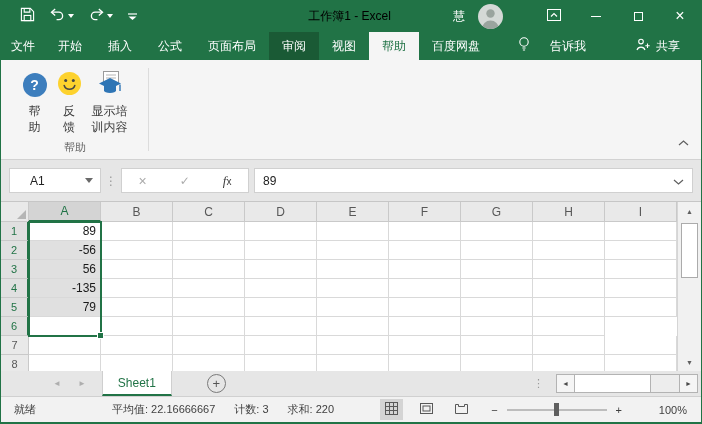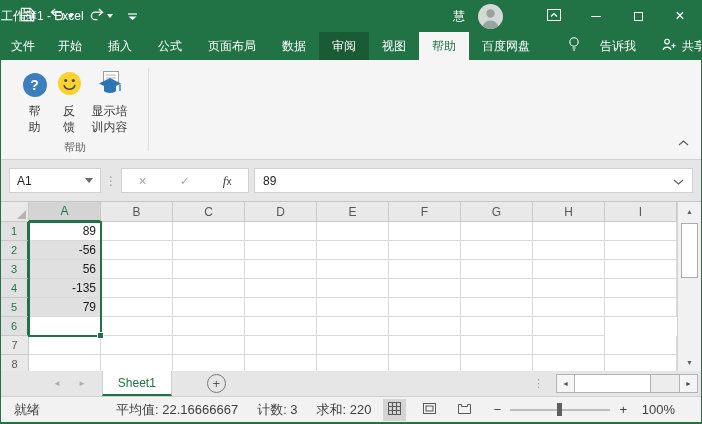--- a/index.html
+++ b/index.html
@@ -4,21 +4,21 @@
 <style>
   *{margin:0;padding:0;box-sizing:border-box;font-family:"Liberation Sans","DejaVu Sans",sans-serif;}
   html,body{width:702px;height:424px;overflow:hidden;background:#fff;}
   .window{width:702px;height:424px;display:flex;flex-direction:column;overflow:hidden;
     border-left:1px solid #217346;border-right:1px solid #217346;border-bottom:2px solid #217346;background:#fff;}
 
   
   .titlebar{flex:0 0 32px;background:#217346;display:flex;align-items:center;position:relative;color:#fff;}
   .qat{display:flex;align-items:center;gap:15px;padding-left:19px;}
   .qat-btn{display:flex;align-items:center;gap:3px;cursor:default;}
-  .title{position:absolute;left:0;right:3px;font-size:12px;color:#ffffff;pointer-events:none;}
+  .title{position:absolute;left:0;right:3px;text-align:center;font-size:12px;color:#000000;pointer-events:none;}
   .tb-right{margin-left:auto;display:flex;align-items:center;}
   .user-name{font-size:12px;}
   .avatar{width:25px;height:25px;border-radius:50%;background:#d4d9d6;margin-left:13px;overflow:hidden;display:flex;align-items:flex-end;justify-content:center;}
   .ribbon-opts{margin-left:30px;}
   .wc{width:42px;text-align:center;font-size:13px;display:flex;align-items:center;justify-content:center;height:32px;}
   .wc.min .bar{width:10px;height:1px;background:#fff;}
   .wc.max .box{width:9px;height:9px;border:1px solid #fff;}
   .wc.close{font-size:16px;font-weight:400;}
 
   
@@ -37,21 +37,21 @@
   .ric{height:32px;display:flex;align-items:center;justify-content:center;}
   .rlabel{font-size:12px;line-height:1.3;color:#3b3b3b;white-space:pre-line;text-align:center;margin-top:3px;}
   .rgroup-label{position:absolute;bottom:4px;left:4px;width:140px;text-align:center;font-size:11px;color:#666;}
   .rdivider{position:absolute;left:147px;top:8px;bottom:8px;width:1px;background:#dcdcdc;}
   .icon-circle{width:24px;height:24px;border-radius:50%;display:flex;align-items:center;justify-content:center;}
   .help-q{background:#3d7ebd;color:#fff;font-size:14px;font-weight:bold;}
   .collapse-ribbon{position:absolute;right:12px;bottom:9px;}
 
   
   .formula-row{flex:0 0 42px;background:#e6e6e6;display:flex;align-items:center;padding:0 8px;border-bottom:1px solid #c6c6c6;}
-  .namebox{width:92px;height:25px;background:#fff;border:1px solid #d0d0d0;display:flex;align-items:center;font-size:12px;color:#222;padding-left:7px;}
+  .namebox{width:92px;height:25px;background:#fff;border:1px solid #d0d0d0;display:flex;align-items:center;font-size:12px;color:#222;padding-left:20px;}
   .tri-down{width:0;height:0;border-left:4px solid transparent;border-right:4px solid transparent;border-top:5px solid #6a6a6a;}
   .namebox .tri-down{margin-left:auto;margin-right:7px;}
   .fsplit{width:20px;text-align:center;color:#9a9a9a;font-size:12px;}
   .fbtns{width:128px;height:25px;background:#fff;border:1px solid #d0d0d0;display:flex;align-items:center;justify-content:space-around;}
   .fcancel{color:#ababab;font-size:14px;line-height:1;}
   .fenter{color:#ababab;font-size:12px;line-height:1;}
   .ffx{font-size:13px;color:#3f3f3f;}
   .ffx i{font-family:"Liberation Serif","DejaVu Serif",serif;font-style:italic;}
   .ffx .fx-sub{font-size:10px;}
   .finput{flex:1;height:25px;background:#fff;border:1px solid #d0d0d0;margin-left:5px;display:flex;align-items:center;font-size:12px;color:#222;padding:0 8px;}
@@ -89,29 +89,29 @@
   .addsheet{width:19px;height:19px;border:1px solid #7a7a7a;border-radius:50%;align-self:center;margin-left:35px;
       display:flex;align-items:center;justify-content:center;color:#555;font-size:13px;line-height:0;}
   .hscroll{position:absolute;right:3px;top:3px;height:19px;display:flex;align-items:center;}
   .hs-split{color:#9a9a9a;font-size:11px;margin-right:12px;}
   .hs-btn{width:19px;height:19px;background:#f5f5f5;border:1px solid #b3b3b3;display:flex;align-items:center;justify-content:center;font-size:7px;color:#4a4a4a;}
   .hs-thumb{width:76px;height:19px;background:#fff;border:1px solid #b3b3b3;border-left:none;}
   .hs-track{width:28px;height:19px;background:#ededed;border-top:1px solid #b3b3b3;border-bottom:1px solid #b3b3b3;}
 
   
   .statusbar{flex:0 0 26px;background:#f2f2f2;border-top:1px solid #d0d0d0;display:flex;align-items:center;
-      font-size:13px;color:#3f3f3f;padding:0 26px 0 13px;}
+      font-size:11px;color:#3f3f3f;padding:0 14px 0 13px;}
   .stats{display:flex;gap:19px;margin-left:76px;}
   .views{display:flex;align-items:center;gap:12px;margin-left:auto;}
   .vbtn{padding:3px 5px;display:flex;align-items:center;}
   .vbtn.selected{background:#d4d4d4;}
   .zoomctl{display:flex;align-items:center;gap:9px;margin-left:18px;color:#3f3f3f;}
   .ztrack{width:100px;height:2px;background:#bdbdbd;position:relative;}
   .zthumb{position:absolute;left:47px;top:-6px;width:5px;height:13px;background:#5f5f5f;}
-  .zlevel{margin-left:12px;width:36px;text-align:right;}
+  .zlevel{margin-left:29px;width:36px;text-align:right;}
 </style>
 </head>
 <body>
 
 <div class="window">
 
   <div class="titlebar">
     <div class="qat">
       <div class="qat-btn">
         <span>
@@ -177,21 +177,20 @@
         </div>
     </div>
   </div>
 
   <div class="tabrow">
     <div class="tab file">文件</div>
     <div class="tab">开始</div>
     <div class="tab">插入</div>
     <div class="tab">公式</div>
     <div class="tab">页面布局</div>
-    <div class="tab">数据</div>
     <div class="tab hovered">审阅</div>
     <div class="tab">视图</div>
     <div class="tab active">帮助</div>
     <div class="tab">百度网盘</div>
     <div class="tab tellme">
       <span>
         <svg width="12" height="15" viewBox="0 0 12 15">
             <circle cx="6" cy="5" r="4.2" fill="none" stroke="#fff" stroke-width="1.1"></circle>
             <path d="M4.4 11 H7.6 M4.9 13 H7.1" stroke="#fff" stroke-width="1.1"></path>
           </svg>

